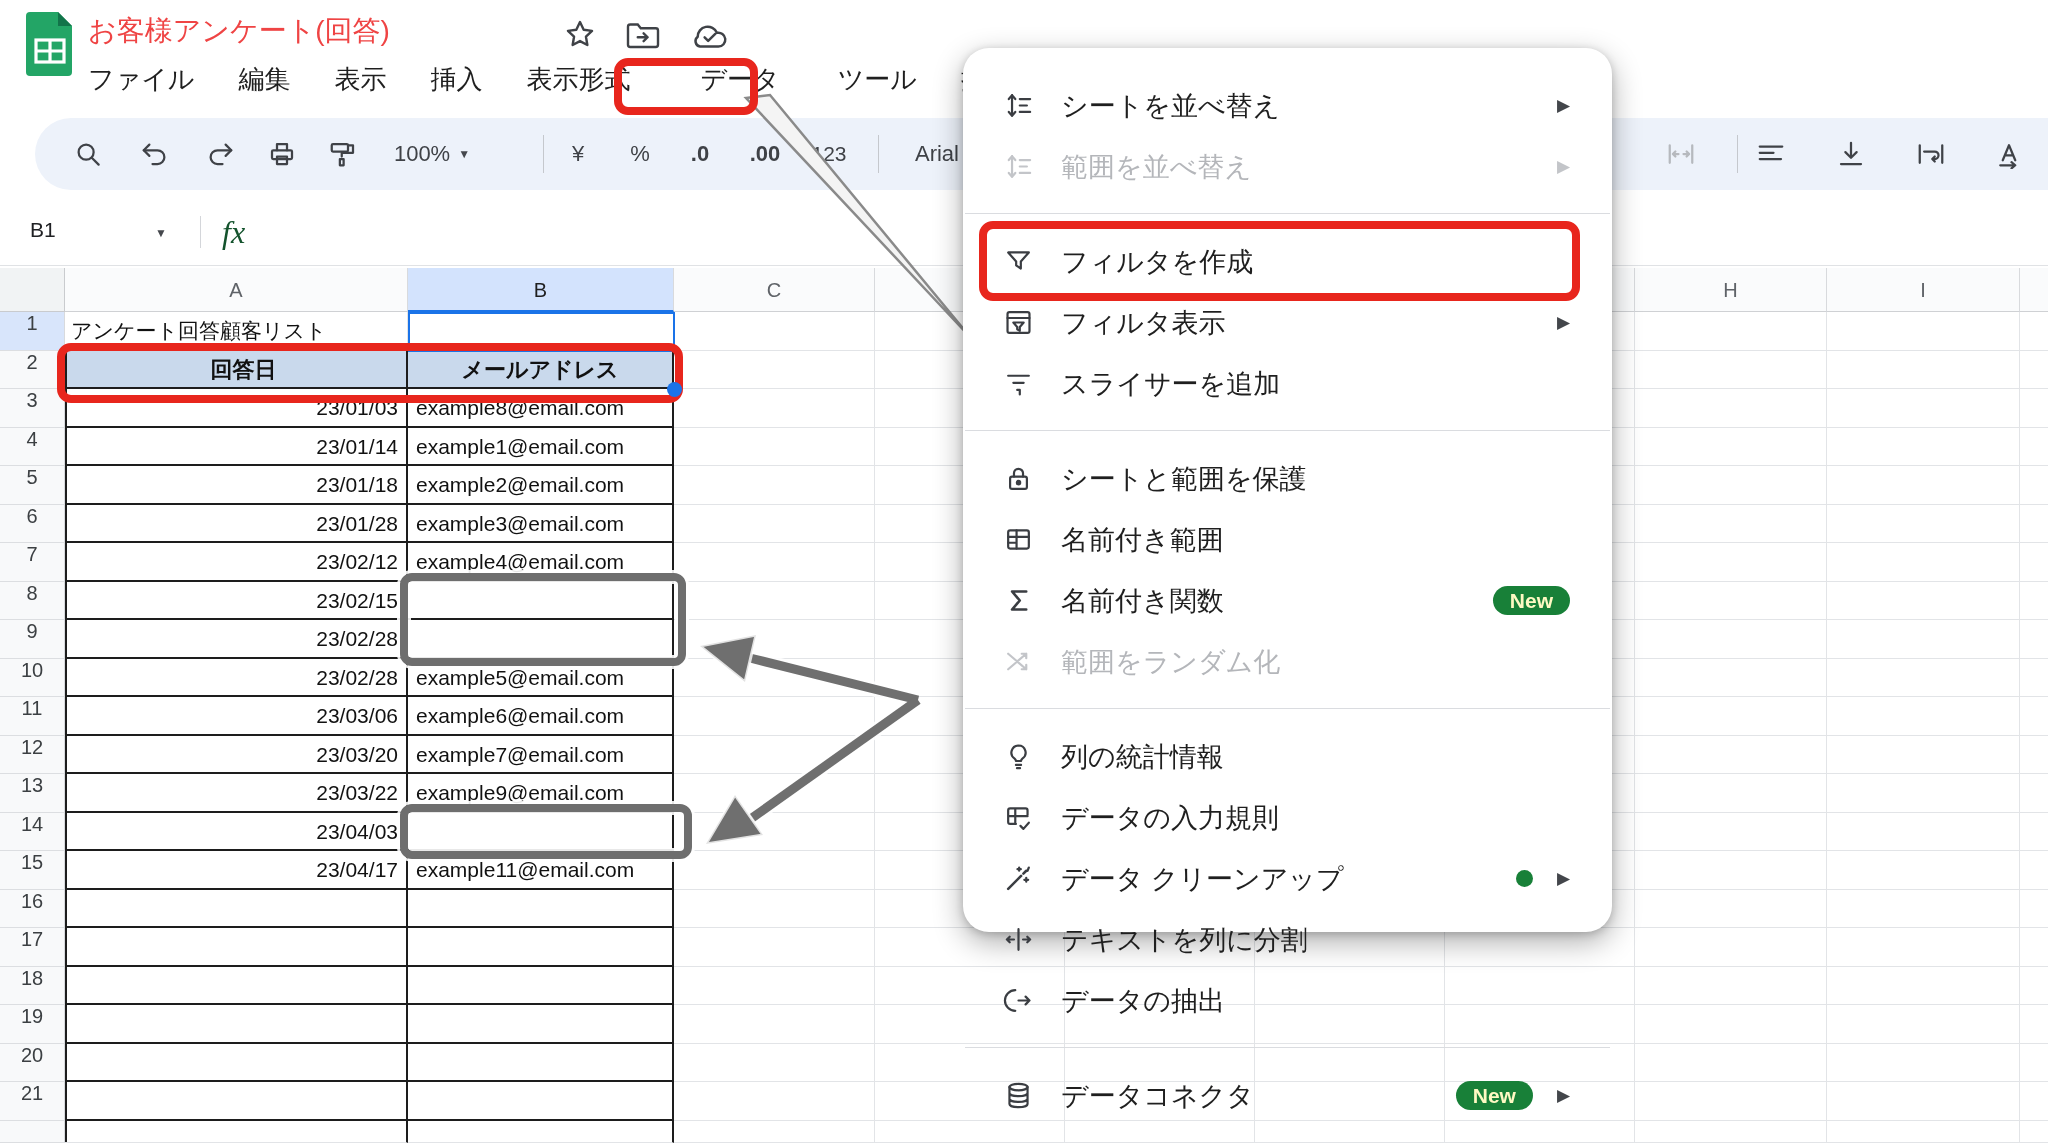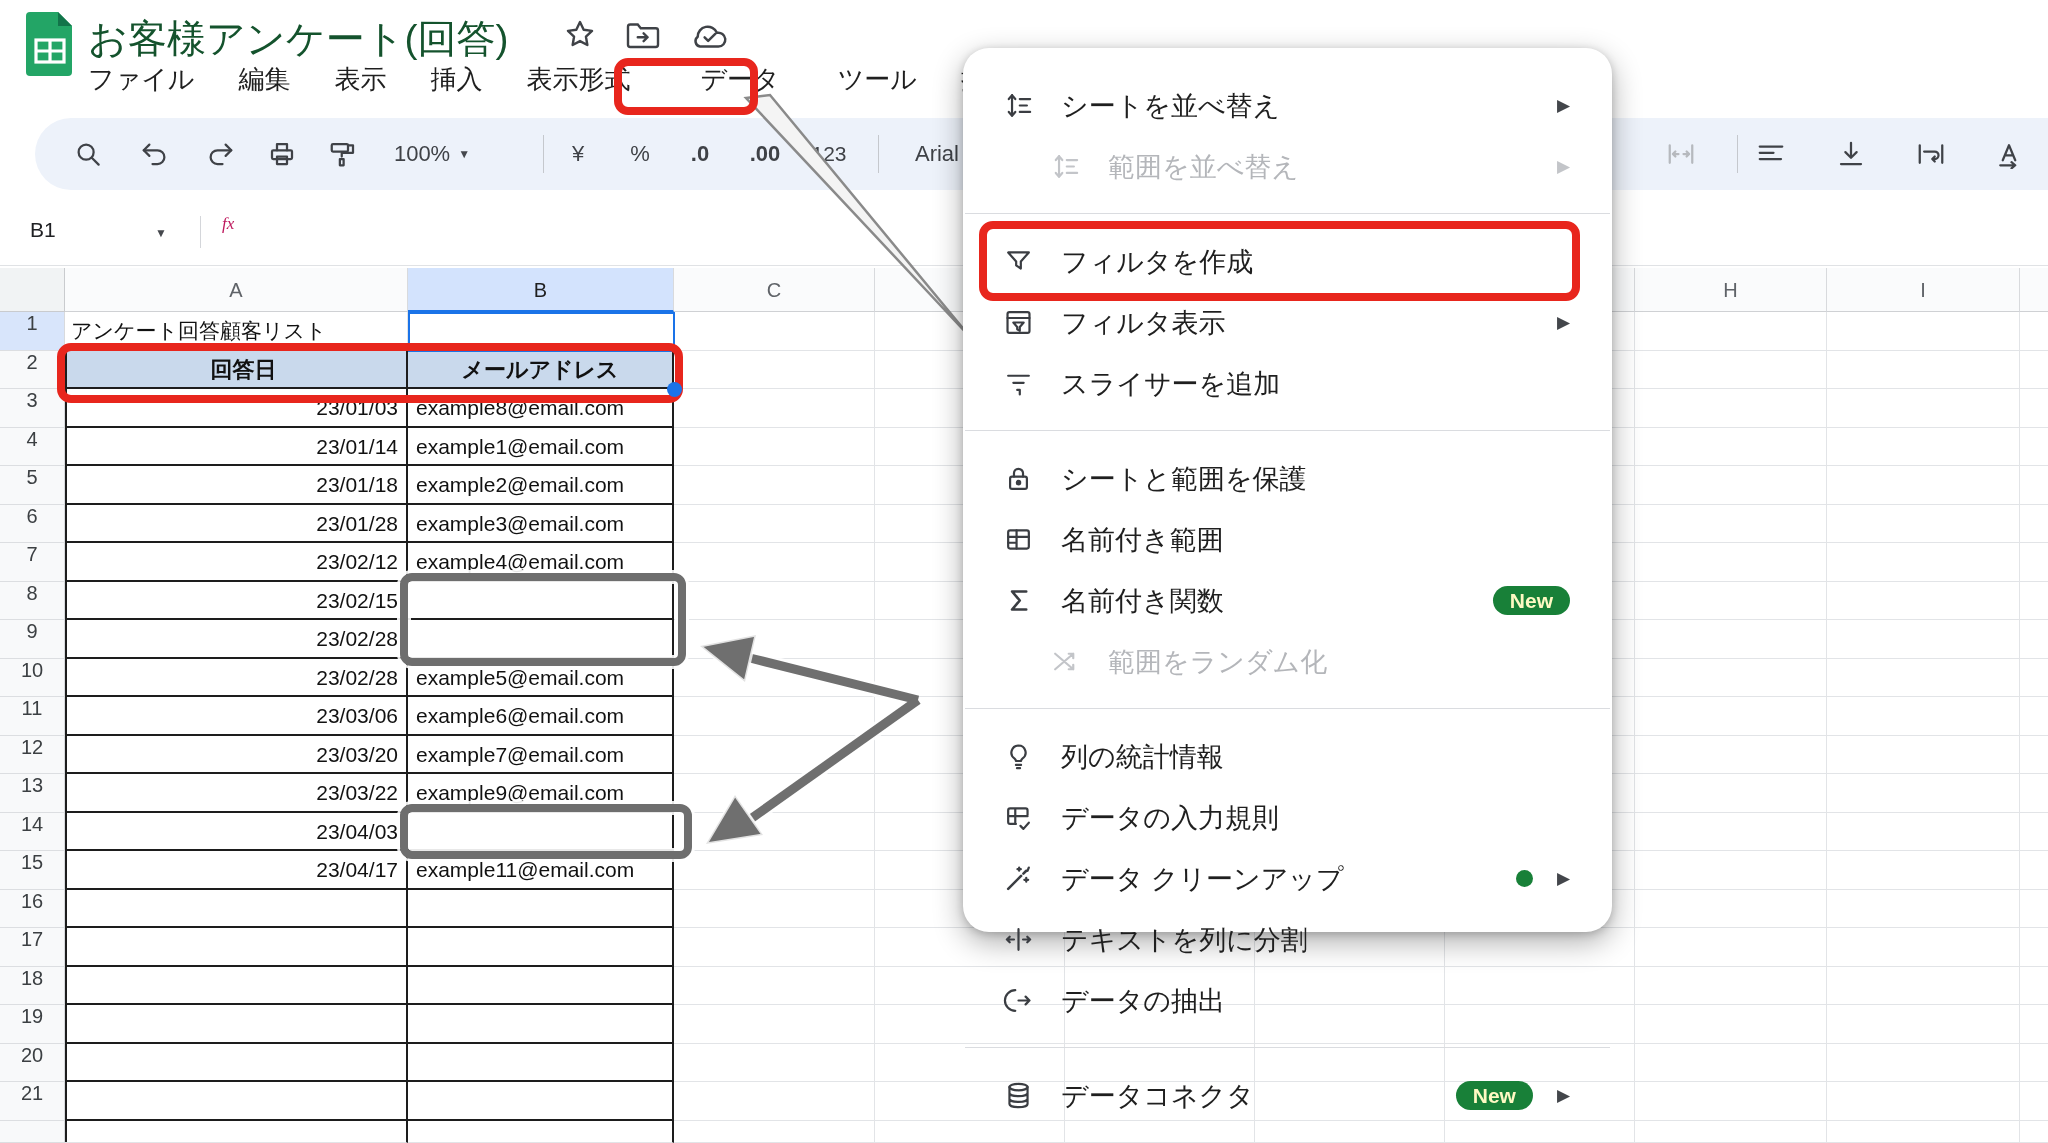--- a/index.html
+++ b/index.html
@@ -1,41 +1,41 @@
 <!DOCTYPE html>
 <html><head>
 <meta charset="utf-8">
 <style>
   html,body{margin:0;padding:0;background:#fff;}
   *{box-sizing:border-box;font-family:"Liberation Sans","DejaVu Sans",sans-serif;}
   #stage{position:relative;width:2048px;height:1143px;background:#fff;overflow:hidden;}
 
   
   .abs{position:absolute;}
-  #doc-title{left:88px;top:12px;font-size:39px;color:#14532d;}
+  #doc-title{left:88px;top:12px;font-size:28px;color:#ef4444;}
   .titlebar-icon{top:18px;color:#3f4247;}
   #menubar{left:88px;top:58px;height:42px;display:flex;align-items:center;font-size:26px;color:#1f1f1f;}
   .mb-item{margin-right:44px;white-space:nowrap;}
   .mb-item.in-box{margin:0 58px 0 26px;}
 
   
   #toolbar{left:35px;top:118px;width:2013px;height:72px;background:#edf2fa;border-radius:36px 0 0 36px;z-index:1;}
   .tb{position:absolute;top:0;height:72px;display:flex;align-items:center;justify-content:center;color:#3c4043;}
   .tb-text{font-size:22px;color:#3f4247;white-space:nowrap;}
   .tb-divider{width:1px;height:38px;background:#c5c8cd;top:17px;position:absolute;}
   .caret{font-size:12px;color:#45484d;margin-left:8px;}
   .ti{width:30px;height:30px;fill:none;stroke:#3f4247;stroke-width:1.8;stroke-linecap:round;stroke-linejoin:round;}
   .ti.gray{stroke:#b6b9be;}
   .mini-arrow{position:absolute;font-size:15px;color:#3f4247;}
 
   
   #namebox-text{left:30px;top:218px;font-size:21px;color:#202124;}
   #namebox-caret{left:155px;top:226px;font-size:12px;color:#45484d;}
   #fxbar-divider{left:200px;top:216px;width:1px;height:32px;background:#d4d6da;}
-  #fx-label{left:222px;top:214px;font-size:17px;font-style:italic;font-family:"Liberation Serif","DejaVu Serif",serif;color:#be185d;}
+  #fx-label{left:222px;top:214px;font-size:32px;font-style:italic;font-family:"Liberation Serif","DejaVu Serif",serif;color:#14532d;}
   #formula-underline{left:0;top:265px;width:2048px;height:1px;background:#e0e2e5;}
 
   
   #sheet-grid{position:absolute;left:0;top:268px;width:2048px;height:875px;display:grid;grid-template-rows:44px repeat(21,38.5px) 1fr;z-index:2;}
   .gc{border-right:1px solid #e2e4e7;border-bottom:1px solid #e2e4e7;font-size:21px;color:#111;overflow:hidden;white-space:nowrap;line-height:38px;background:#fff;}
   .colhead{background:#fafbfc;border-right:1px solid #d8dadd;border-bottom:1px solid #cfd1d4;color:#5f6368;font-size:20px;text-align:center;line-height:44px;}
   .colhead.sel{background:#d3e3fd;color:#1f1f1f;border-bottom:2px solid #1a73e8;}
   .rowhead{background:#f8f9fa;border-right:1px solid #d8dadd;border-bottom:1px solid #dcdee1;color:#3c4043;font-size:20px;text-align:center;}
   .rowhead.sel{background:#d8e5fb;}
   .corner{background:#f1f3f4;border-right:1px solid #c9cbce;border-bottom:1px solid #c9cbce;}
@@ -65,21 +65,21 @@
   
   #data-menu{left:963px;top:48px;width:649px;height:884px;background:#fff;border-radius:26px;box-shadow:0 10px 30px rgba(0,0,0,.32),0 2px 8px rgba(0,0,0,.18);z-index:50;padding:27px 0 24px;}
   .mi{position:relative;display:flex;align-items:center;height:61px;padding:0 42px 0 38px;font-size:27px;color:#1f1f1f;}
   .mic{width:34px;height:34px;margin-right:26px;flex:0 0 34px;display:flex;align-items:center;justify-content:center;}
   .ic{width:31px;height:31px;fill:none;stroke:#3a3d42;stroke-width:1.7;stroke-linecap:round;stroke-linejoin:round;}
   .mil{white-space:nowrap;}
   .right{margin-left:auto;display:flex;align-items:center;gap:24px;}
   .sub-arrow{font-size:17px;color:#43464b;}
   .badge{background:#188038;color:#fef9c3;font-size:21px;font-weight:bold;padding:4px 17px;border-radius:999px;line-height:1;}
   .green-dot{width:17px;height:17px;border-radius:50%;background:#188038;}
-  .mi.disabled{color:#b4b6ba;margin-left:47px;}
+  .mi.disabled{color:#b4b6ba;}
   .mi.disabled .ic{stroke:#c3c5c9;}
   .mi.disabled .sub-arrow{color:#c3c5c9;}
   .mi.hl::before{content:"";position:absolute;left:16px;right:32px;top:-10px;bottom:-9px;border:8px solid #e8261d;border-radius:14px;pointer-events:none;}
   .menu-divider{height:1px;background:#dadce0;margin:16px 2px 17px;}
 </style>
 </head>
 <body>
 
 <div id="stage">
 

